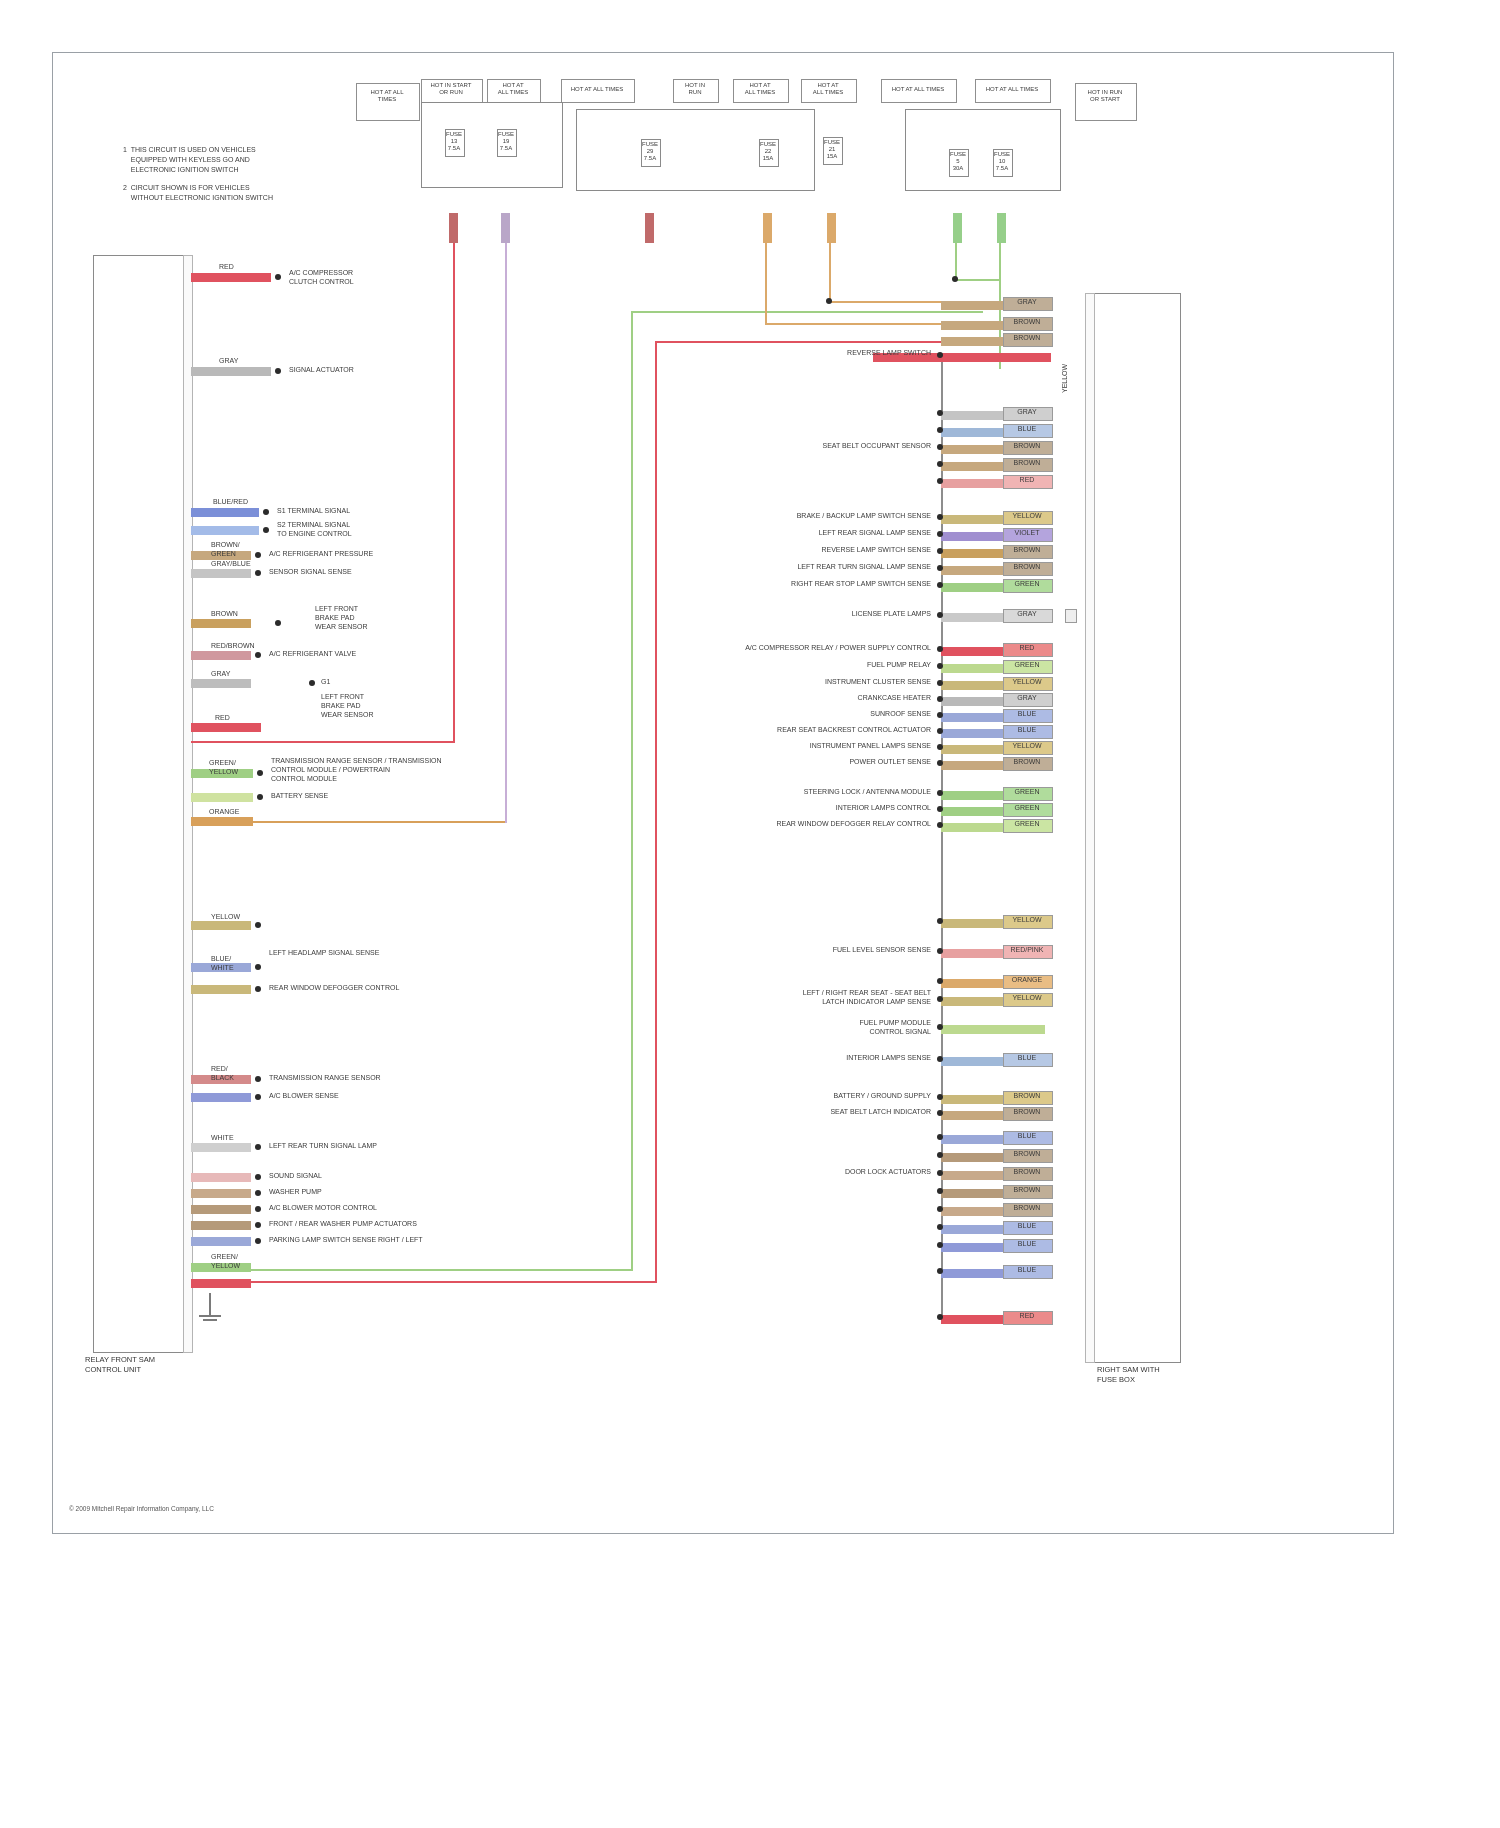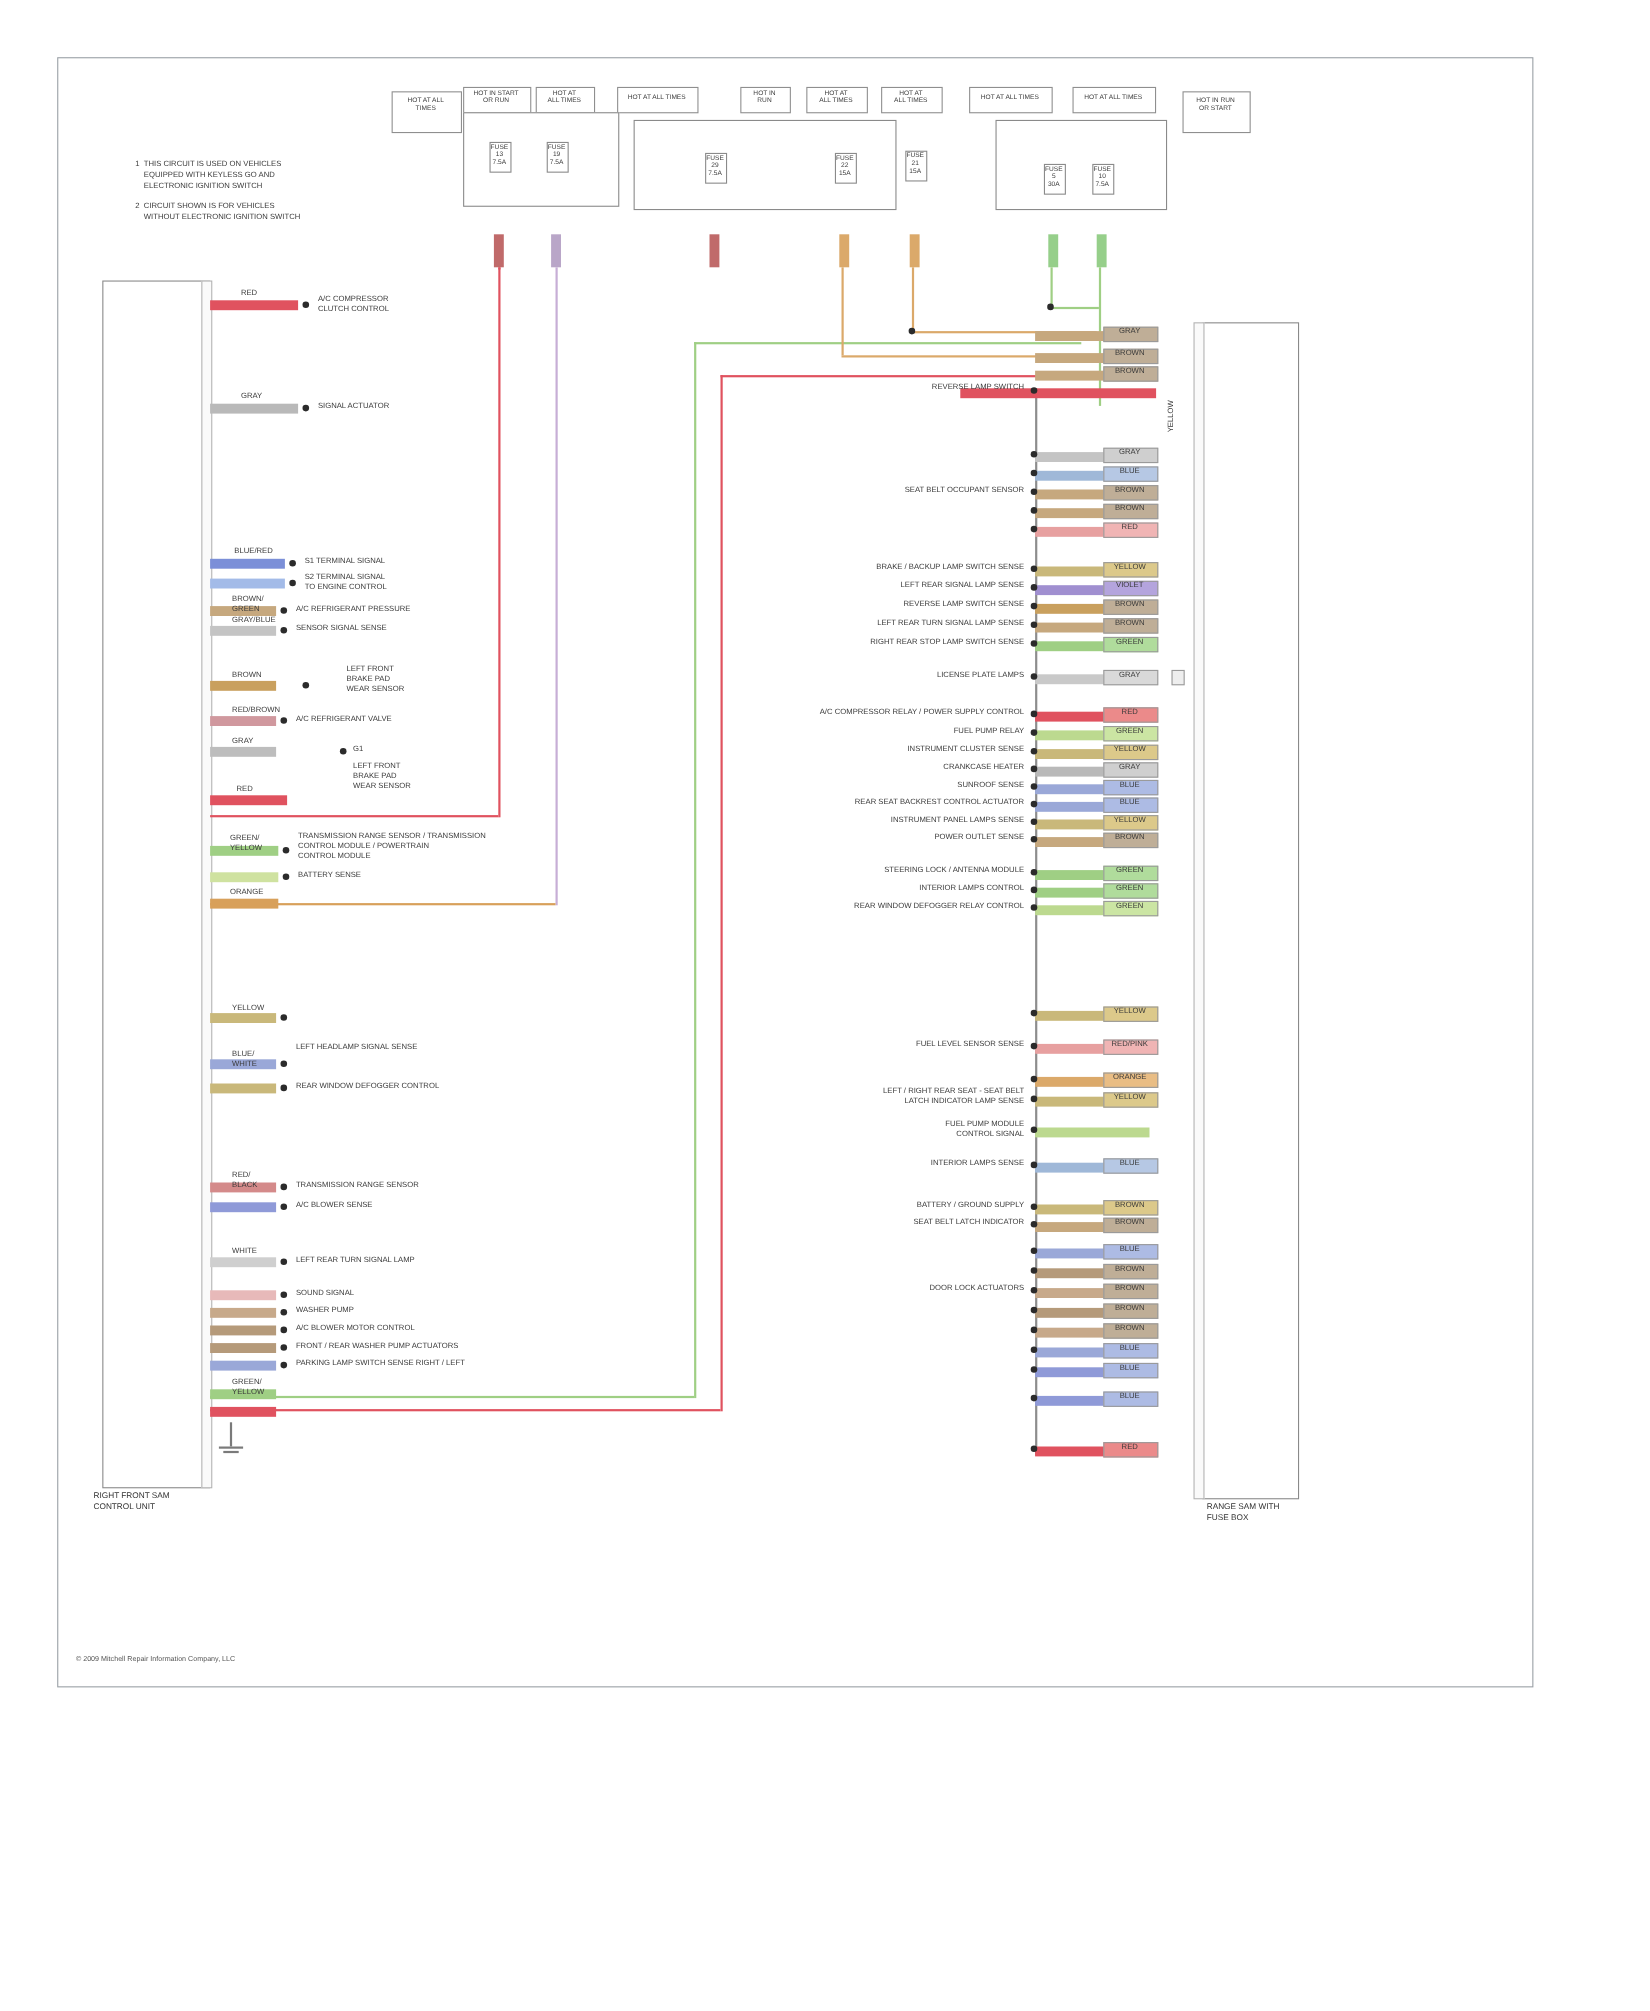--- a/index.html
+++ b/index.html
@@ -109,26 +109,26 @@
     <div class="swatch" style="left:396px;top:160px;width:9px;height:30px;background:#c06a6a;"></div>
     <div class="swatch" style="left:448px;top:160px;width:9px;height:30px;background:#b9a6c8;"></div>
     <div class="swatch" style="left:592px;top:160px;width:9px;height:30px;background:#c06a6a;"></div>
     <div class="swatch" style="left:710px;top:160px;width:9px;height:30px;background:#dba96a;"></div>
     <div class="swatch" style="left:774px;top:160px;width:9px;height:30px;background:#dba96a;"></div>
     <div class="swatch" style="left:900px;top:160px;width:9px;height:30px;background:#96cf8a;"></div>
     <div class="swatch" style="left:944px;top:160px;width:9px;height:30px;background:#96cf8a;"></div>
 
     <div class="box" style="left:40px;top:202px;width:96px;height:1096px;"></div>
     <div class="pinstrip" style="left:130px;top:202px;width:8px;height:1096px;"></div>
-    <div class="title" style="left:32px;top:1302px;">RIGHT FRONT SAM
+    <div class="title" style="left:32px;top:1302px;">RELAY FRONT SAM
 CONTROL UNIT</div>
 
     <div class="box" style="left:1040px;top:240px;width:86px;height:1068px;"></div>
     <div class="pinstrip" style="left:1032px;top:240px;width:8px;height:1068px;"></div>
-    <div class="title" style="left:1044px;top:1312px;">RANGE SAM WITH
+    <div class="title" style="left:1044px;top:1312px;">RIGHT SAM WITH
 FUSE BOX</div>
 
     <div class="wire v" style="left:400px;top:190px;height:500px;background:#e0525f;width:2px;"></div>
     <div class="wire h" style="left:138px;top:688px;width:262px;background:#e0525f;"></div>
     <div class="wire v" style="left:452px;top:190px;height:580px;background:#c7aed6;width:2px;"></div>
     <div class="wire h" style="left:138px;top:768px;width:314px;background:#d8a05a;"></div>
 
     <div class="wire v" style="left:578px;top:258px;height:960px;background:#9fcf84;width:2px;"></div>
     <div class="wire h" style="left:578px;top:258px;width:352px;background:#9fcf84;"></div>
     <div class="wire h" style="left:138px;top:1216px;width:440px;background:#9fcf84;"></div>

